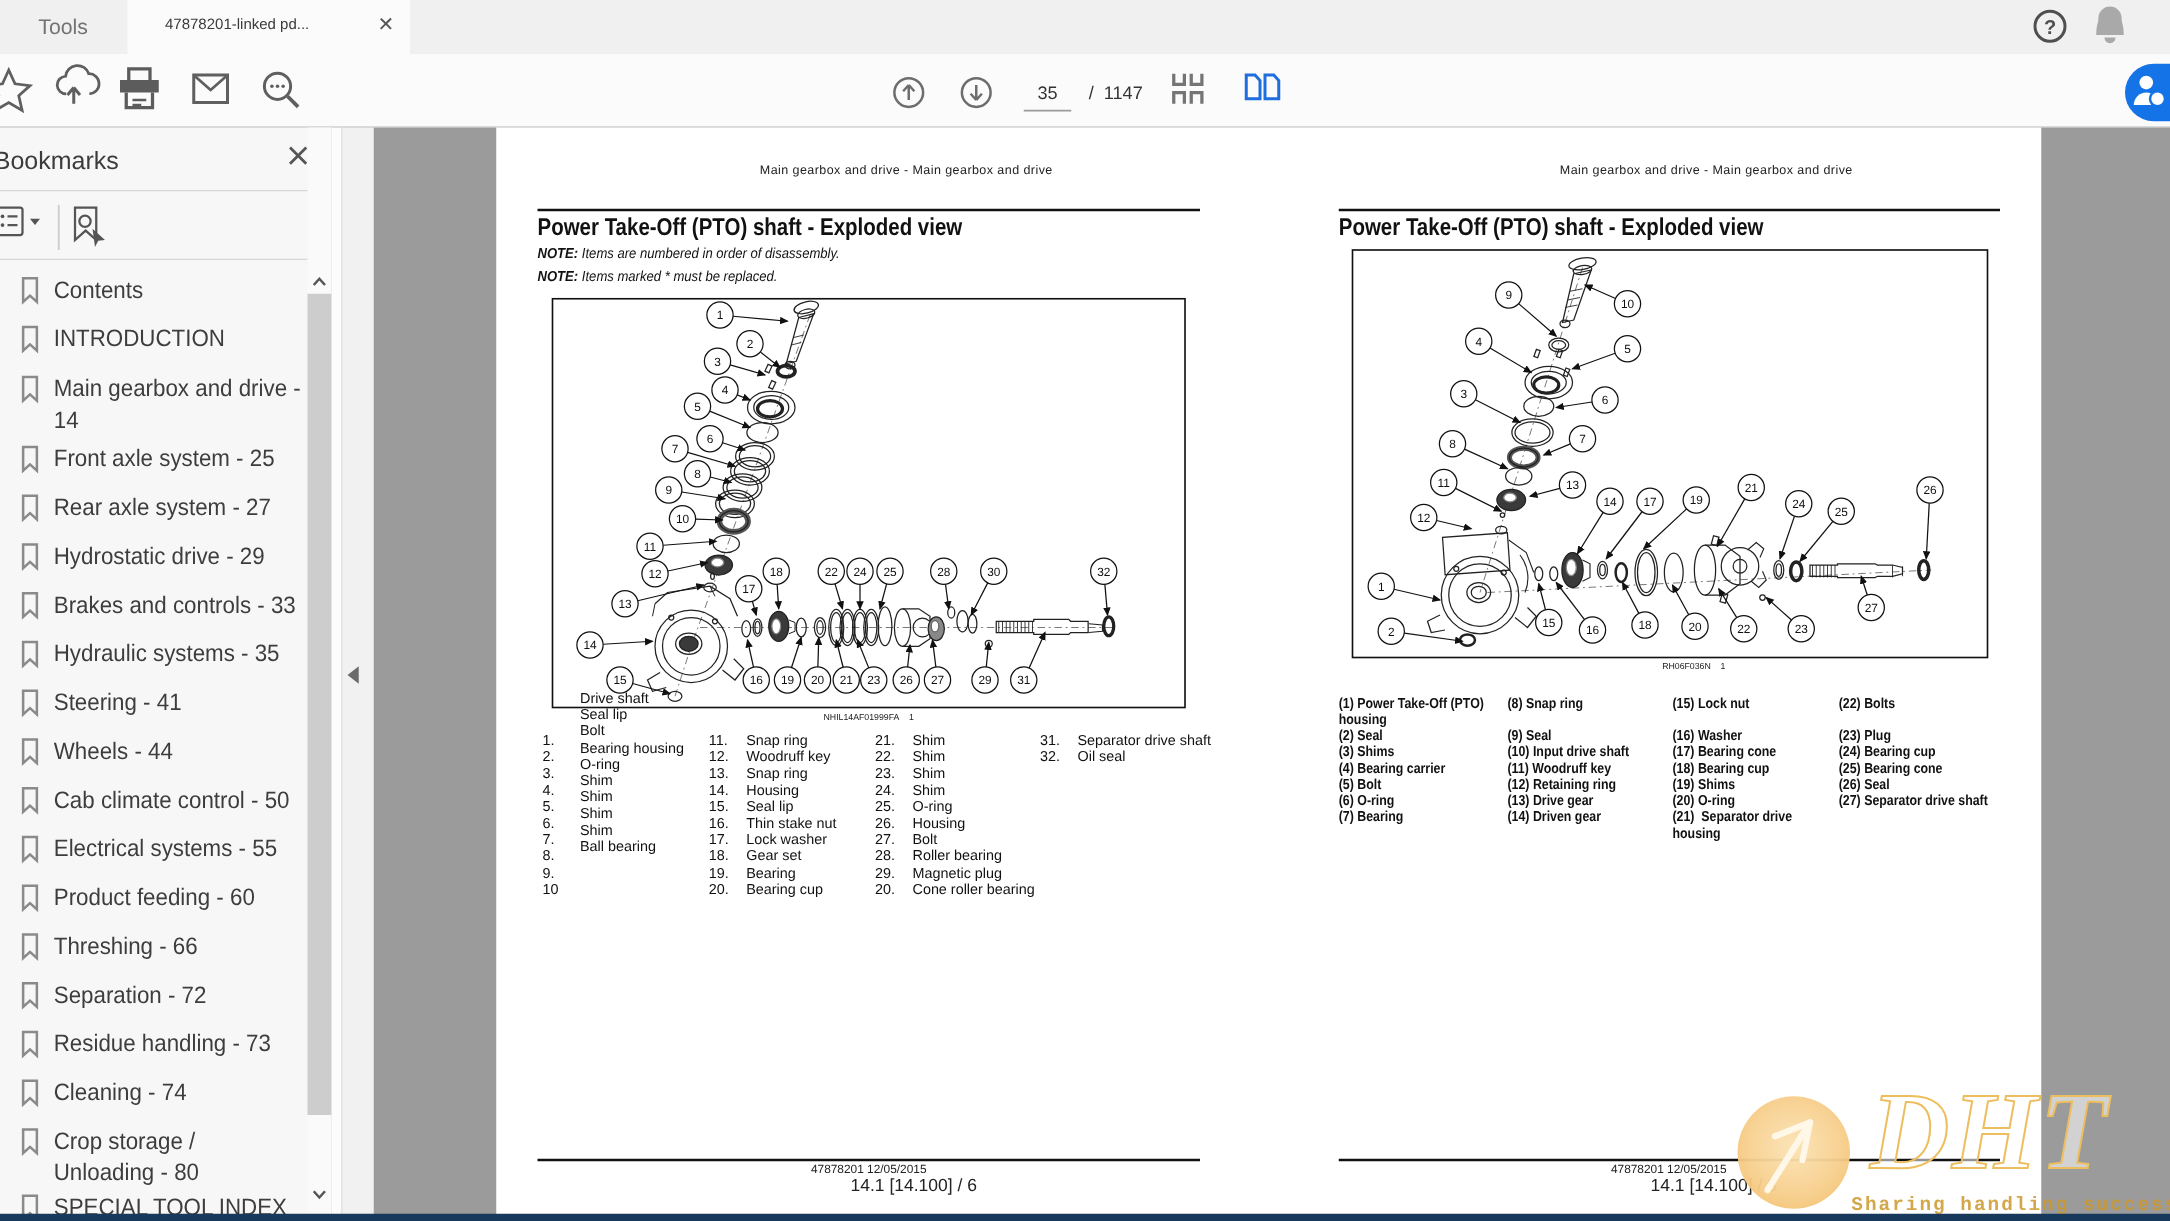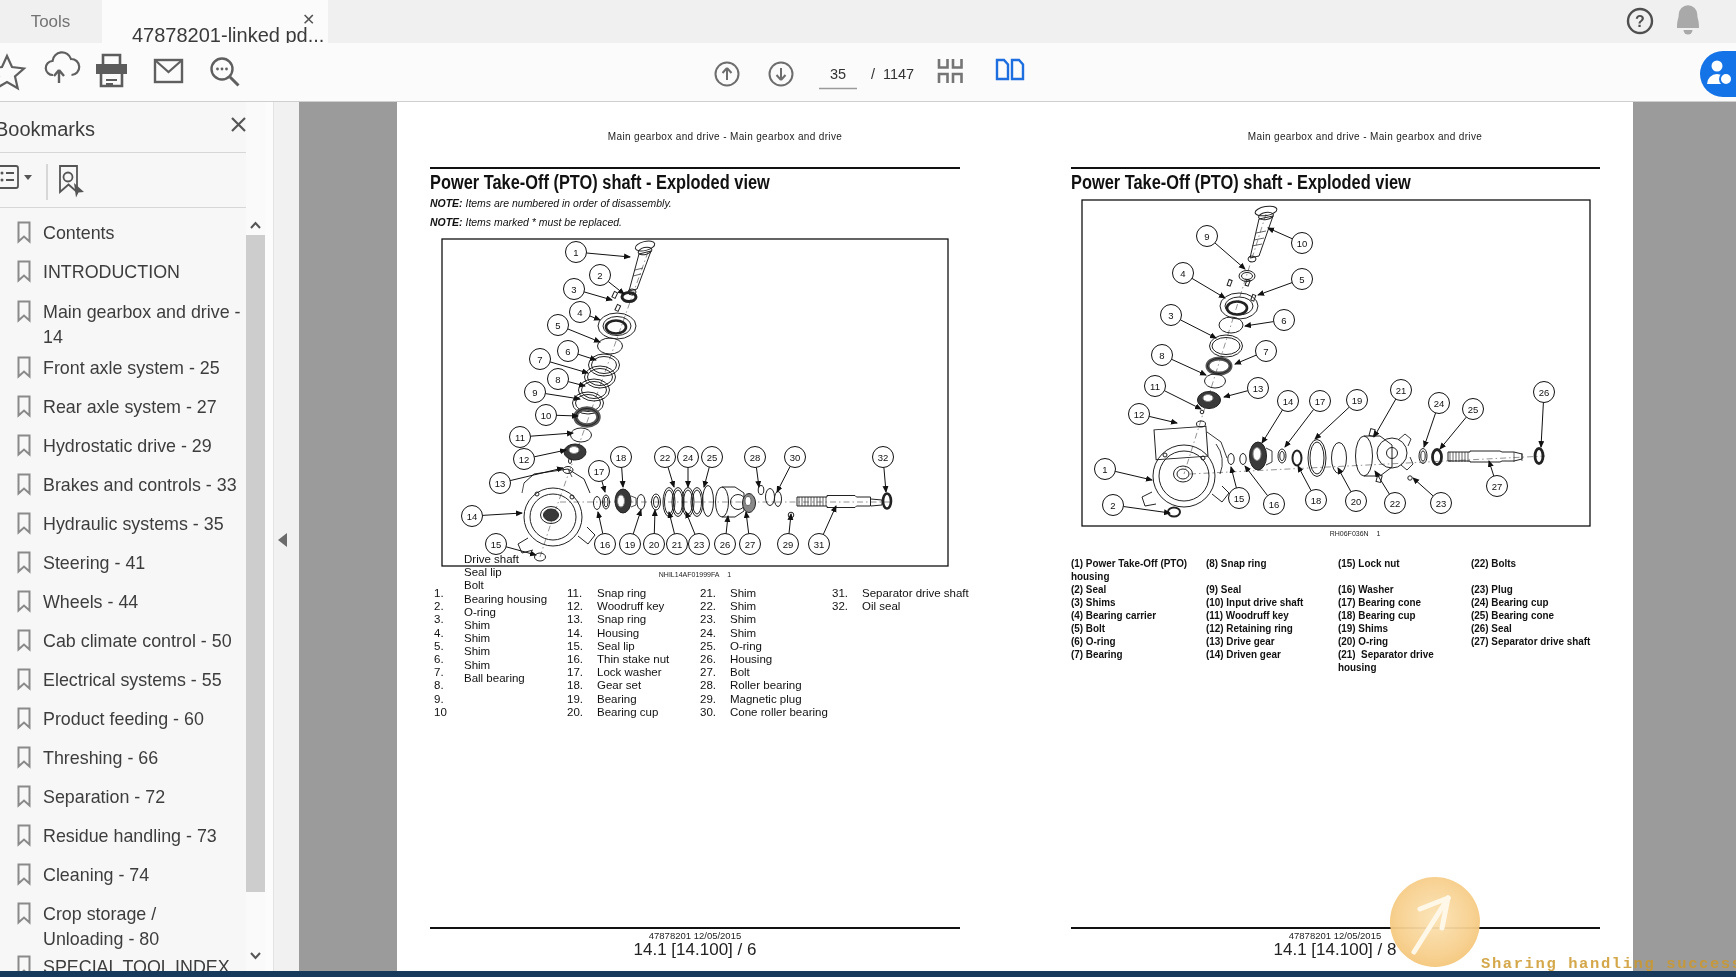--- a/index.html
+++ b/index.html
@@ -3,42 +3,42 @@
 <meta charset="utf-8">
 <style>
   html,body{margin:0;padding:0;}
   body{font-family:"Liberation Sans",sans-serif;}
   #app{position:relative;width:1736px;height:977px;overflow:hidden;background:#f1f1f1;}
   .abs{position:absolute;}
   
   #tabbar{left:0;top:0;width:1736px;height:43px;background:#f0f0f0;border-bottom:1px solid #dcdcdc;}
   #toolstab{left:0;top:0;width:101px;height:43px;color:#737373;font-size:17px;line-height:43px;text-align:center;}
   #activetab{left:102px;top:0;width:226px;height:44px;background:#fbfbfb;}
-  #activetab .t{position:absolute;left:30px;top:24px;font-size:20px;color:#3a3a3a;}
+  #activetab .t{position:absolute;left:30px;top:12px;font-size:12px;color:#3a3a3a;}
   #activetab .x{position:absolute;left:200px;top:10px;font-size:16px;color:#555;}
   
   #toolbar{left:0;top:43px;width:1736px;height:58px;background:#fbfbfb;border-bottom:1px solid #cfcfcf;}
   
   #content{left:0;top:102px;width:1736px;height:875px;background:#9b9b9b;}
   #sidebar{left:0;top:0;width:265px;height:875px;background:#f7f7f7;}
   #collapse{left:273px;top:0;width:25px;height:875px;background:#f1f1f1;border-left:1px solid #e3e3e3;}
   #sbgap{left:265px;top:0;width:8px;height:875px;background:#fcfcfc;}
   #pages{left:397px;top:0;width:1236px;height:875px;background:#fff;}
   
   .bk{position:absolute;left:43px;font-size:19px;line-height:25px;color:#3d3d3d;white-space:nowrap;transform:scaleX(0.94);transform-origin:0 0;}
   .bkic{position:absolute;left:17px;}
   
   .hdr{position:absolute;font-size:10px;letter-spacing:0.35px;color:#222;white-space:nowrap;transform:translateX(-50%);margin-left:30px;}
   .ttl{position:absolute;font-size:19.5px;font-weight:bold;color:#111;white-space:nowrap;transform:scaleX(0.84);transform-origin:0 0;}
   .note{position:absolute;font-size:11.5px;font-style:italic;color:#111;white-space:nowrap;transform:scaleX(0.91);transform-origin:0 0;}
   .plist{position:absolute;font-size:11.5px;color:#111;line-height:13.2px;white-space:pre;}
   .plist2{position:absolute;font-size:11.5px;font-weight:bold;color:#111;line-height:13px;white-space:nowrap;transform:scaleX(0.86);transform-origin:0 0;}
   .cap{position:absolute;font-size:7px;color:#222;white-space:nowrap;transform:translateX(-50%);}
   .foot1{position:absolute;font-size:9.5px;color:#222;white-space:nowrap;transform:translateX(-50%);}
-  .foot2{position:absolute;font-size:17px;color:#222;white-space:nowrap;transform:translateX(-50%);}
+  .foot2{position:absolute;font-size:14px;color:#222;white-space:nowrap;transform:translateX(-50%);margin-left:36px;}
   .rule{position:absolute;background:#111;}
   
   #navy{left:0;top:971px;width:1736px;height:6px;background:#16395c;}
   svg{position:absolute;overflow:visible;}
   svg text{font-family:"Liberation Sans",sans-serif;}
 </style>
 </head>
 <body>
 <div id="app">
 
@@ -471,21 +471,21 @@
 Bearing cup</div>
   <div class="plist" style="left:700px;top:587px">21.
 22.
 23.
 24.
 25.
 26.
 27.
 28.
 29.
-30.</div>
+20.</div>
     <div class="plist" style="left:730px;top:587px">Shim
 Shim
 Shim
 Shim
 O-ring
 Housing
 Bolt
 Roller bearing
 Magnetic plug
 Cone roller bearing</div>
@@ -681,15 +681,16 @@
 <stop offset="100%" stop-color="#f3c373" stop-opacity="0.95"></stop>
 </radialGradient>
       </defs>
 <circle cx="59" cy="65" r="45" fill="url(#wmg)"></circle>
 <g stroke="#fff8e8" stroke-width="5" fill="none" stroke-linecap="round">
 <path d="M38 95 L72 41"></path>
 <path d="M72 41 L44 52"></path>
 <path d="M72 41 L66 71"></path>
 </g>
 </svg>
+  <div class="abs" style="left:1496px;top:862px;font-family:'Liberation Serif',serif;font-style:italic;font-weight:bold;font-size:88px;line-height:88px;color:rgba(255,255,255,0.55);-webkit-text-stroke:1.6px #edbe5e;letter-spacing:2px;">DHT</div>
   <div class="abs" style="left:1481px;top:955px;font-family:'Liberation Mono',monospace;font-weight:bold;font-size:15.5px;color:rgba(205,152,42,0.85);letter-spacing:1.6px;white-space:nowrap;">Sharing handling success</div>
   <div class="abs" id="navy"></div>
 </div>
 
 </body></html>

